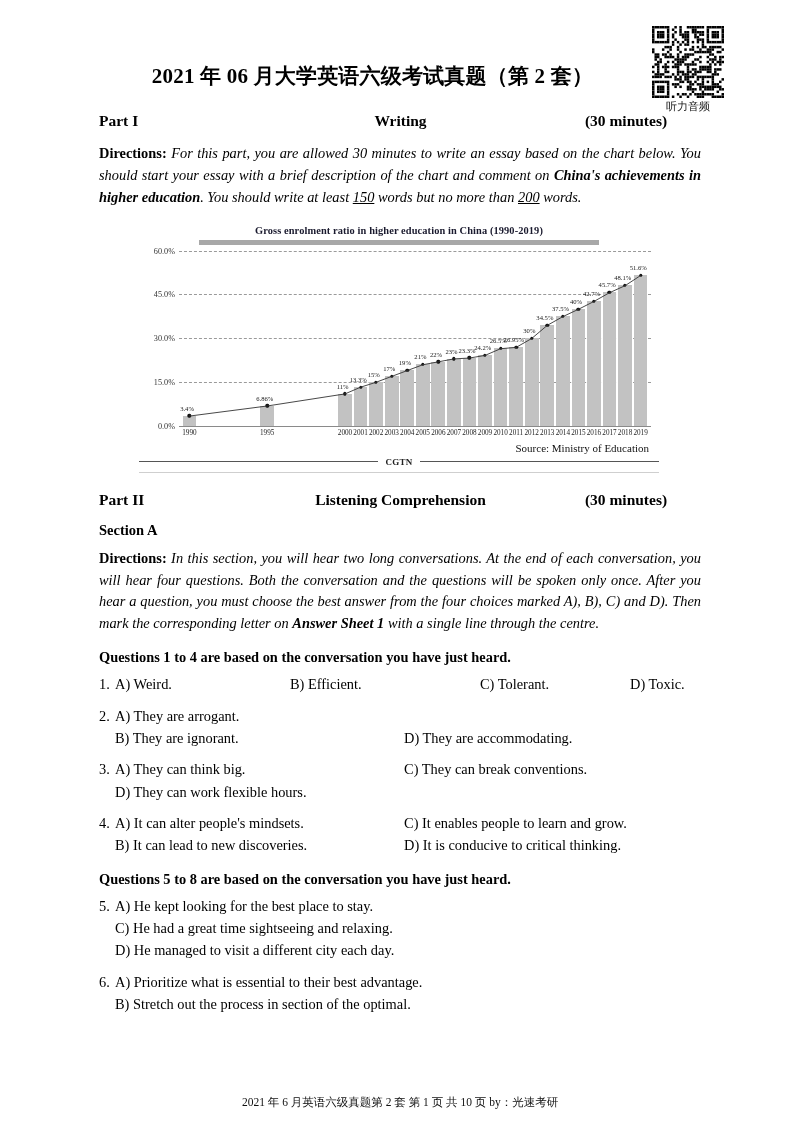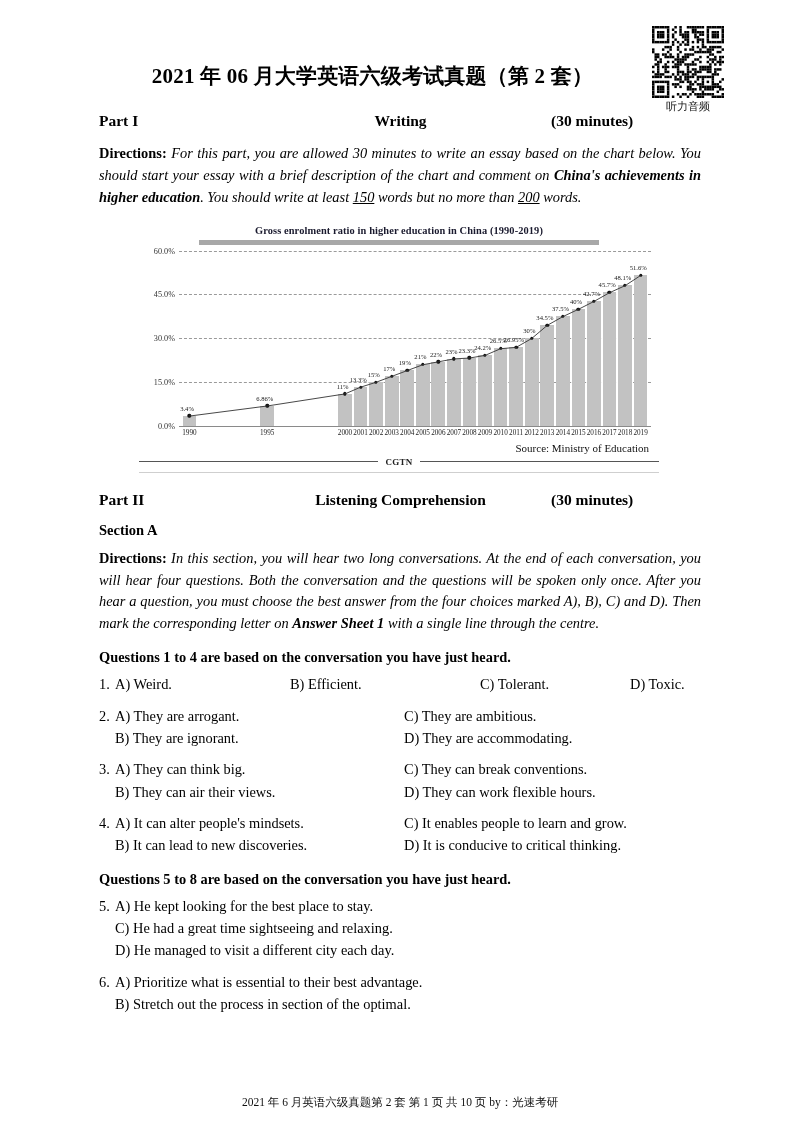--- a/index.html
+++ b/index.html
@@ -42,21 +42,21 @@
     padding-right:55px;
   }
 
   
   .part-row{
     display:flex;align-items:baseline;
     font-size:15.5px;font-weight:bold;
   }
   .part-row .p-left{width:185px;}
   .part-row .p-mid{flex:1;text-align:center;padding-right:34px;}
-  .part-row .p-right{width:150px;text-align:left;}
+  .part-row .p-right{width:150px;text-align:center;}
 
   .section-label{font-size:14.5px;font-weight:bold;margin-top:13px;}
 
   
   .dir{
     font-size:14.4px;
     line-height:1.52;
     text-align:justify;
     text-justify:inter-word;
     font-style:italic;
@@ -756,38 +756,36 @@
         <div class="colB1">B) Efficient.</div>
         <div class="colC">C) Tolerant.</div>
         <div>D) Toxic.</div>
       </div>
     </div>
 
     <div class="qblock">
       <div class="qrow">
         <div class="num">2.</div>
         <div class="colA">A) They are arrogant.</div>
-        <div class="colB">C) They are ambitious.</div>
       </div>
       <div class="qrow">
         <div class="indent"></div>
         <div class="colA">B) They are ignorant.</div>
         <div class="colB">D) They are accommodating.</div>
       </div>
     </div>
 
     <div class="qblock">
       <div class="qrow">
         <div class="num">3.</div>
         <div class="colA">A) They can think big.</div>
         <div class="colB">C) They can break conventions.</div>
       </div>
       <div class="qrow">
         <div class="indent"></div>
-        <div class="colA">B) They can air their views.</div>
         <div class="colB">D) They can work flexible hours.</div>
       </div>
     </div>
 
     <div class="qblock">
       <div class="qrow">
         <div class="num">4.</div>
         <div class="colA">A) It can alter people's mindsets.</div>
         <div class="colB">C) It enables people to learn and grow.</div>
       </div>

